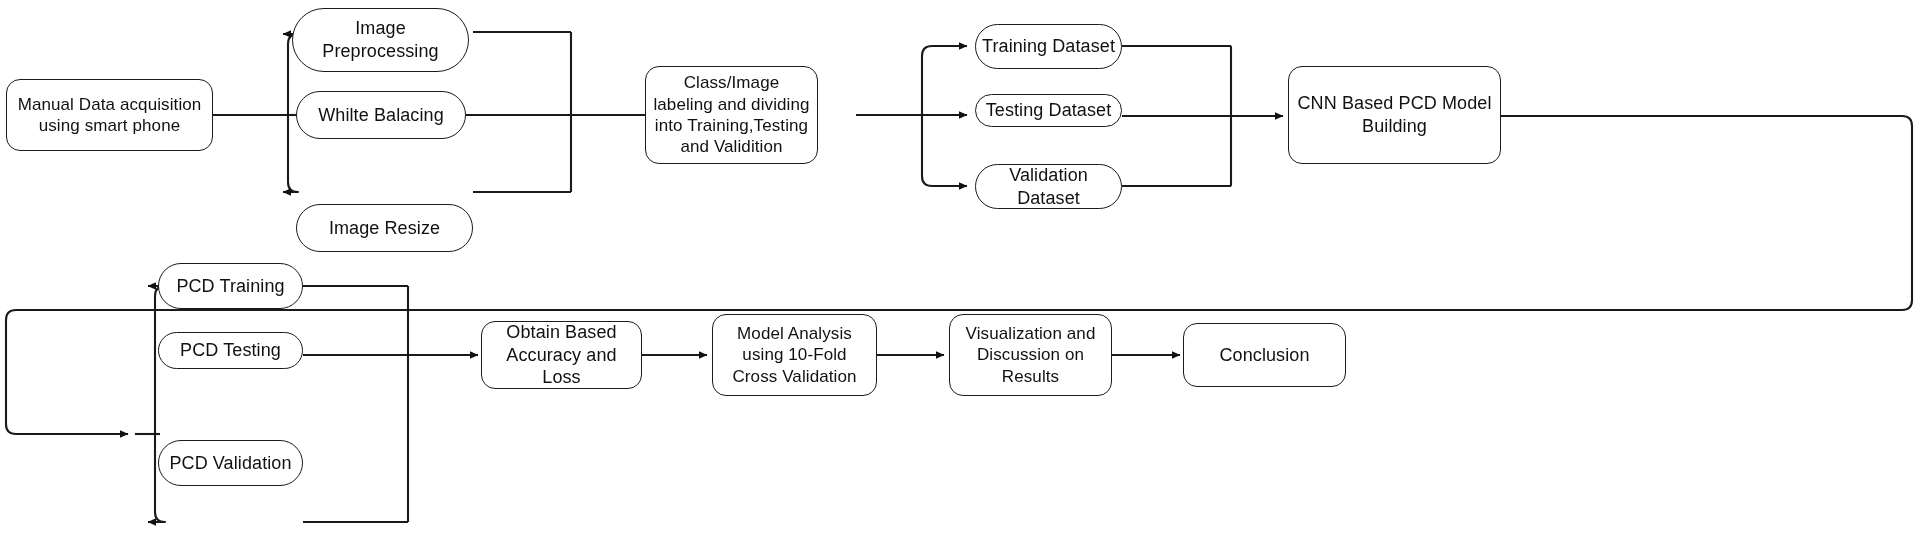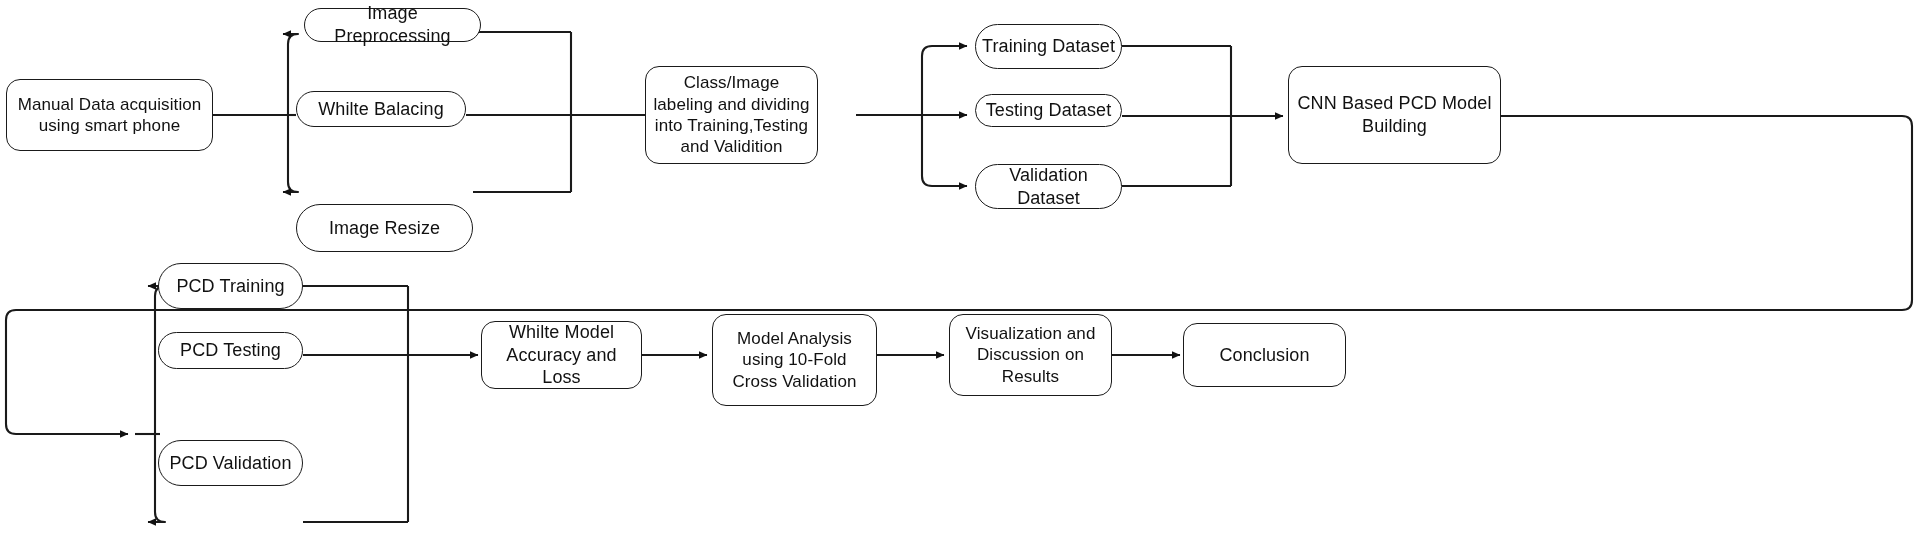--- a/index.html
+++ b/index.html
@@ -101,25 +101,25 @@
       <path d="M642,355 H707" marker-end="url(#ah)"></path>
       <path d="M877,355 H944" marker-end="url(#ah)"></path>
       <path d="M1112,355 H1180" marker-end="url(#ah)"></path>
     </g>
   </svg>
 
   <div class="node rrect fs17" style="left:6px; top:79px; width:207px; height:72px;">
     <span>Manual Data acquisition using smart phone</span>
   </div>
 
-  <div class="node pill fs18" style="left:304px; top:8px; width:177px; height:34px;">
+  <div class="node pill fs18" style="left:292px; top:8px; width:177px; height:64px;">
     <span>Image Preprocessing</span>
   </div>
 
-  <div class="node pill fs18" style="left:296px; top:91px; width:170px; height:36px;">
+  <div class="node pill fs18" style="left:296px; top:91px; width:170px; height:48px;">
     <span>Whilte Balacing</span>
   </div>
 
   <div class="node pill fs18" style="left:296px; top:168px; width:177px; height:48px;margin-top:36px;">
     <span>Image Resize</span>
   </div>
 
   <div class="node rrect fs17" style="left:645px; top:66px; width:173px; height:98px;">
     <span>Class/Image labeling  and dividing into Training,Testing and Validition</span>
   </div>
@@ -146,24 +146,24 @@
 
   <div class="node pill fs18" style="left:158px; top:332px; width:145px; height:37px;">
     <span>PCD Testing</span>
   </div>
 
   <div class="node pill fs18" style="left:158px; top:399px; width:145px; height:46px;margin-top:41px;">
     <span>PCD Validation</span>
   </div>
 
   <div class="node rrect fs18" style="left:481px; top:321px; width:161px; height:68px;">
-    <span>Whilte Model Accuracy and Loss</span>
+    <span>Obtain Based Accuracy and Loss</span>
   </div>
 
-  <div class="node rrect fs17" style="left:712px; top:314px; width:165px; height:92px;">
+  <div class="node rrect fs17" style="left:712px; top:314px; width:165px; height:82px;">
     <span>Model Analysis using 10-Fold Cross Validation</span>
   </div>
 
   <div class="node rrect fs17" style="left:949px; top:314px; width:163px; height:82px;">
     <span>Visualization and Discussion on Results</span>
   </div>
 
   <div class="node rrect fs18" style="left:1183px; top:323px; width:163px; height:64px;">
     <span>Conclusion</span>
   </div>

